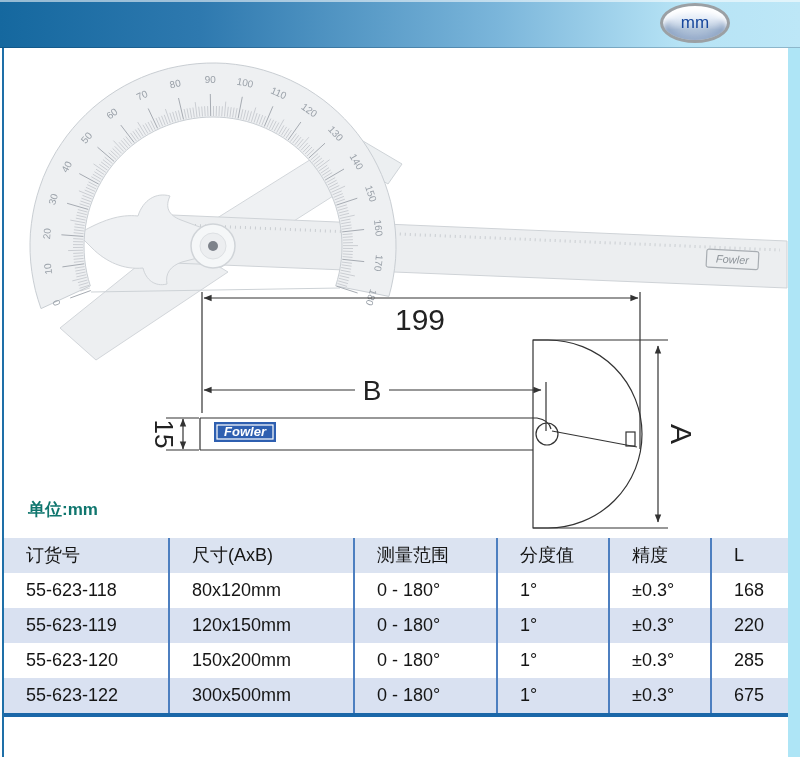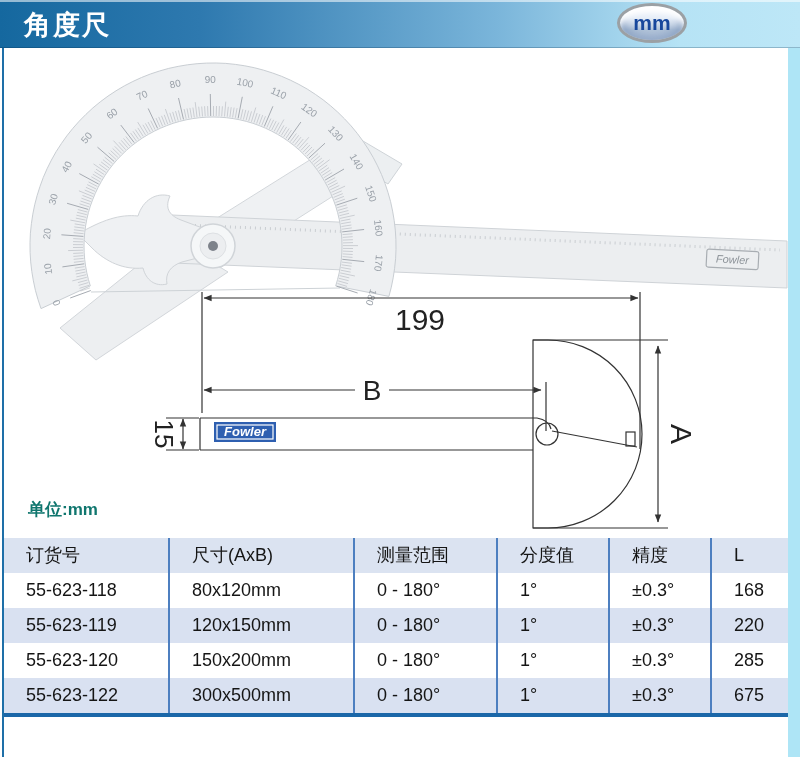--- a/index.html
+++ b/index.html
@@ -5,26 +5,26 @@
   html,body{margin:0;padding:0;background:#fff;}
   body{width:800px;height:760px;position:relative;overflow:hidden;
        font-family:"Liberation Sans","DejaVu Sans",sans-serif;-webkit-font-smoothing:antialiased;}
   .page{position:absolute;inset:0;background:#fff;}
 
   
   .hdr{position:absolute;left:0;top:0;width:800px;height:48px;
        background:linear-gradient(90deg,#15689f 0%,#2e79af 25%,#7ab5da 62%,#b6e3f5 85%,#bde7f7 100%);
        box-shadow:inset 0 2px 0 rgba(255,255,255,.55), inset 0 -1px 0 rgba(0,40,70,.25);}
   .hdr h1{position:absolute;left:24px;top:7px;margin:0;font-size:27px;font-weight:bold;color:#fff;letter-spacing:2px;}
-  .badge{position:absolute;left:617px;top:3px;width:70px;height:40px;border-radius:50%;
+  .badge{position:absolute;left:660px;top:3px;width:70px;height:40px;border-radius:50%;
          border:3px solid #9ba0a4;box-sizing:border-box;
          background:linear-gradient(180deg,#ffffff 0%,#e7eef8 35%,#b9cade 70%,#cfdcec 100%);
          box-shadow:inset 0 5px 5px rgba(255,255,255,.95), inset 0 -6px 9px rgba(90,120,165,.5);
          display:flex;align-items:center;justify-content:center;
-         color:#17479c;font-weight:bold;font-size:21px;}
+         color:#17479c;font-weight:normal;font-size:17px;}
 
   
   .frame-left{position:absolute;left:2px;top:48px;width:2px;height:709px;background:#1e6fa8;}
   .frame-right{position:absolute;left:788px;top:48px;width:12px;height:709px;background:#aee5f6;}
 
   
   #figure{position:absolute;left:0;top:48px;width:788px;height:490px;}
 
   
   .features{position:absolute;left:440px;top:56px;width:330px;margin:0;padding:0;list-style:none;z-index:5;}
@@ -43,21 +43,20 @@
   table.spec thead tr{background:#dbe3f1;}
   table.spec tbody tr:nth-child(even){background:#d9e1f1;}
   table.spec tbody tr:nth-child(odd){background:#ffffff;}
 </style>
 </head>
 <body>
 
 <div class="page">
 
   <header class="hdr">
-    <h1>角度尺</h1>
     <div class="badge">mm</div>
   </header>
 
   <div class="frame-left"></div>
   <div class="frame-right"></div>
 
   <svg id="figure" viewBox="0 48 788 490" xmlns="http://www.w3.org/2000/svg">
     <defs>
       <marker id="ah" viewBox="0 0 10 10" refX="9.5" refY="5" markerWidth="11" markerHeight="8" orient="auto-start-reverse" markerUnits="userSpaceOnUse">
         <path d="M0,1 L10,5 L0,9 z" fill="#333"></path>

